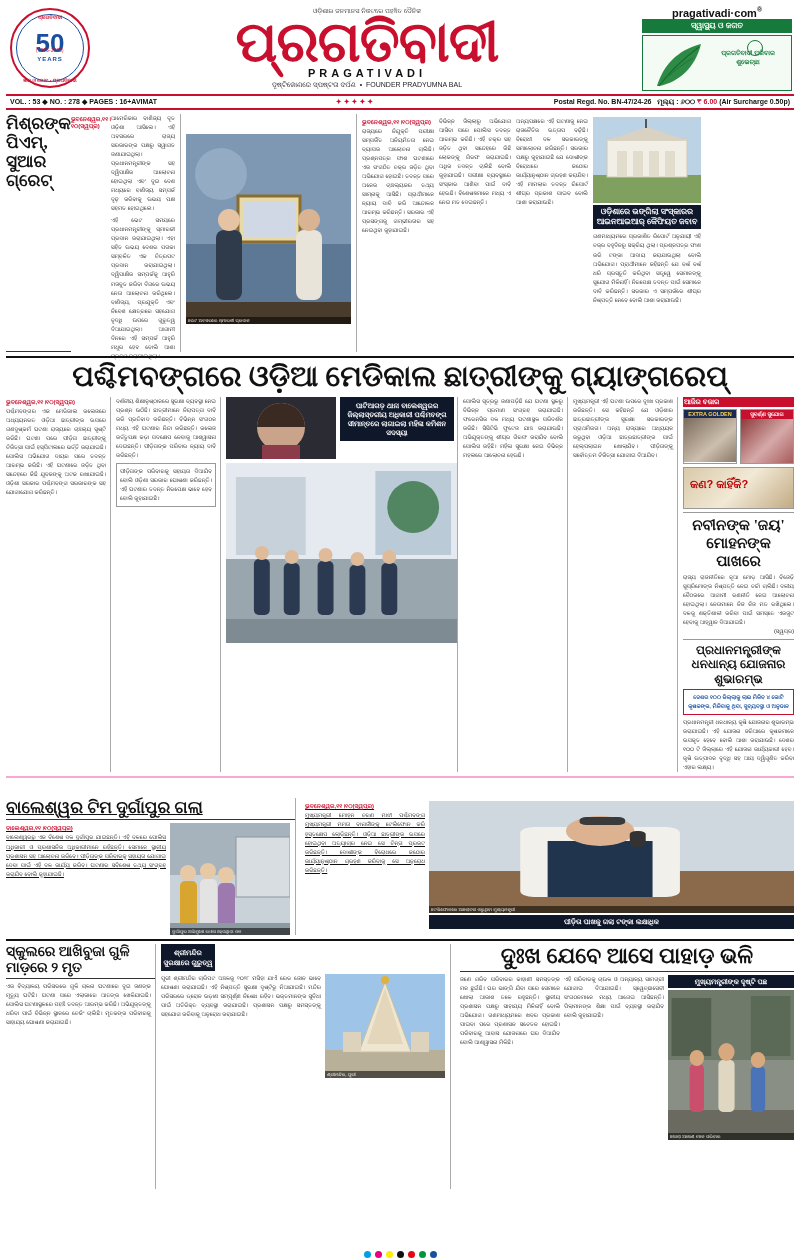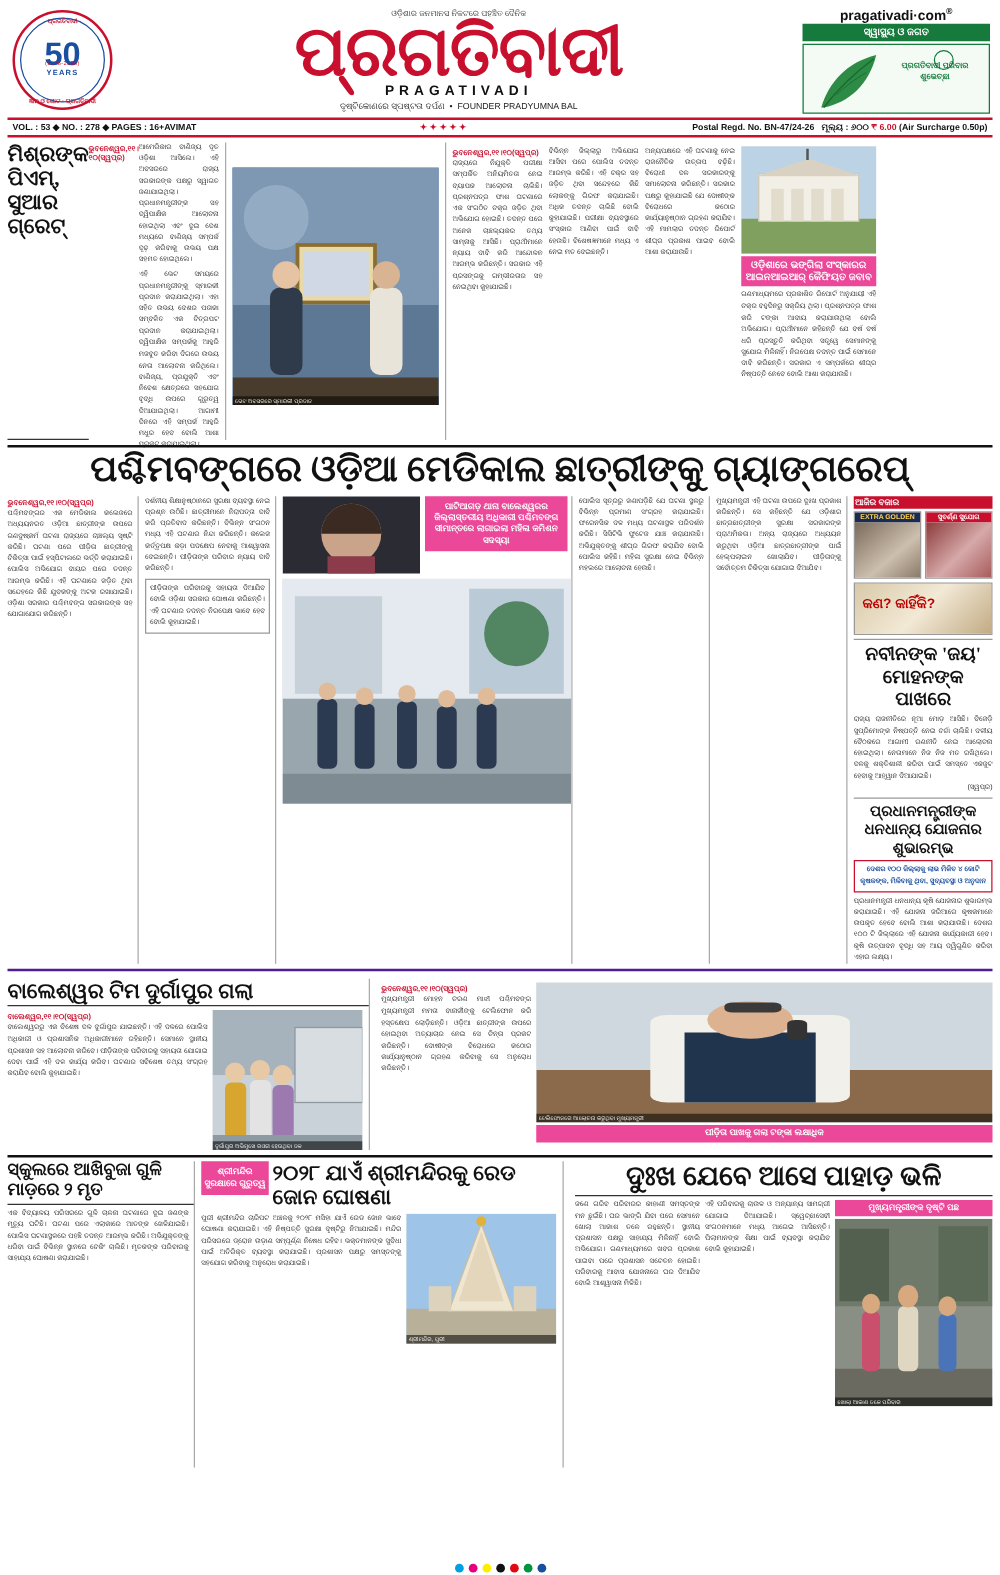--- a/index.html
+++ b/index.html
@@ -81,21 +81,21 @@
   .h-m  { font-size:17px; }
   .h-s  { font-size:14px; }
 
   .byline { font-size:6px; font-weight:bold; color:#c8102e; margin:2px 0 1px 0;}
   .body { font-size:5.6px; line-height:1.62; text-align:justify; color:#1a1a1a; }
   .body p { margin:0 0 3px 0; }
 
   .photo { background:#d9dde2; position:relative; overflow:hidden; border:0; }
 
   .kicker {
-    background:#ec4899; color:#fff; font-size:8px; font-weight:bold;
+    background:#0f172a; color:#fff; font-size:8px; font-weight:bold;
     text-align:center; padding:2px 3px; line-height:1.3;
   }
   .subbox { border:1px solid #999; padding:3px; }
   .boxhead {
     font-family:"Liberation Serif",serif; font-weight:bold; text-align:center;
     font-size:12px; color:#111; line-height:1.2;
   }
 
   
   .c { display:flex; flex-direction:row; }
@@ -342,21 +342,21 @@
           <div class="boxhead">ପ୍ରଧାନମନ୍ତ୍ରୀଙ୍କ ଧନଧାନ୍ୟ ଯୋଜନାର ଶୁଭାରମ୍ଭ</div>
           <div class="subbox" style="margin-top:3px; border-color:#c8102e;">
             <div class="body" style="text-align:center; font-weight:bold; color:#1a4fa0;">ଦେଶର ୧୦୦ ଜିଲ୍ଲାକୁ ଲାଭ ମିଳିବ ୪ କୋଟି କୃଷକଙ୍କ, ମିଳିବାକୁ ଥିବା, ସୁବ୍ୟବସ୍ଥା ଓ ଅନୁଦାନ</div>
           </div>
           <div class="body" style="margin-top:3px;">ପ୍ରଧାନମନ୍ତ୍ରୀ ଧନଧାନ୍ୟ କୃଷି ଯୋଜନାର ଶୁଭାରମ୍ଭ କରାଯାଇଛି। ଏହି ଯୋଜନା ଜରିଆରେ କୃଷକମାନେ ଉପକୃତ ହେବେ ବୋଲି ଆଶା କରାଯାଉଛି। ଦେଶର ୧୦୦ ଟି ଜିଲ୍ଲାରେ ଏହି ଯୋଜନା କାର୍ଯ୍ୟକାରୀ ହେବ। କୃଷି ଉତ୍ପାଦନ ବୃଦ୍ଧି ସହ ଆୟ ଦ୍ୱିଗୁଣିତ କରିବା ଏହାର ଲକ୍ଷ୍ୟ।</div>
         </div>
       </div>
     </div>
   </div>
 
-  <div class="cols" style="border-top:2px solid #4c1d95; margin-top:4px; padding-top:6px;">
+  <div class="cols" style="border-top:2px solid #f9a8d4; margin-top:4px; padding-top:20px;text-decoration:underline;">
     <div style="width:290px;" class="sep-v">
       <div class="headline h-m" style="border-bottom:1px solid #333;padding-bottom:2px;">ବାଲେଶ୍ୱର ଟିମ ଦୁର୍ଗାପୁର ଗଲା</div>
       <div style="display:flex; gap:4px; margin-top:3px;">
         <div style="width:160px;">
           <div class="byline">ବାଲେଶ୍ୱର,୧୧।୧୦(ସ୍ୱପ୍ର)</div>
           <div class="body">ବାଲେଶ୍ୱରରୁ ଏକ ବିଶେଷ ଦଳ ଦୁର୍ଗାପୁର ଯାଇଛନ୍ତି। ଏହି ଦଳରେ ପୋଲିସ ଅଧିକାରୀ ଓ ପ୍ରଶାସନିକ ଅଧିକାରୀମାନେ ରହିଛନ୍ତି। ସେମାନେ ସ୍ଥାନୀୟ ପ୍ରଶାସନ ସହ ଆଲୋଚନା କରିବେ। ପୀଡ଼ିତାଙ୍କ ପରିବାରକୁ ସହାୟତା ଯୋଗାଇ ଦେବା ପାଇଁ ଏହି ଦଳ କାର୍ଯ୍ୟ କରିବ। ଘଟଣାର ସବିଶେଷ ତଥ୍ୟ ସଂଗ୍ରହ କରାଯିବ ବୋଲି କୁହାଯାଇଛି।</div>
         </div>
         <div style="width:120px;">
           <div class="photo figbox" style="height:112px;">
             <svg width="100%" height="100%" viewBox="0 0 120 112" preserveAspectRatio="none">
@@ -407,21 +407,20 @@
   <div class="cols" style="border-top:2px solid #111; margin-top:4px; padding-top:3px; height:250px;">
 
     <div style="width:150px;" class="sep-v">
       <div class="headline h-s" style="border-bottom:1px solid #333;padding-bottom:2px;">ସ୍କୁଲରେ ଆଖିବୁଜା ଗୁଳି ମାଡ଼ରେ ୨ ମୃତ</div>
       <div class="body" style="margin-top:3px; padding-right:4px;">ଏକ ବିଦ୍ୟାଳୟ ପରିସରରେ ଗୁଳି ଚାଳନା ଘଟଣାରେ ଦୁଇ ଜଣଙ୍କ ମୃତ୍ୟୁ ଘଟିଛି। ଘଟଣା ପରେ ଏଲାକାରେ ଆତଙ୍କ ଖେଳିଯାଇଛି। ପୋଲିସ ଘଟଣାସ୍ଥଳରେ ପହଞ୍ଚି ତଦନ୍ତ ଆରମ୍ଭ କରିଛି। ଅଭିଯୁକ୍ତଙ୍କୁ ଧରିବା ପାଇଁ ବିଭିନ୍ନ ସ୍ଥାନରେ ଚେକିଂ ଚାଲିଛି। ମୃତକଙ୍କ ପରିବାରକୁ ସାହାଯ୍ୟ ଘୋଷଣା କରାଯାଇଛି।</div>
     </div>
 
     <div style="width:290px;" class="sep-v">
       <div style="display:flex; gap:3px; align-items:flex-start;">
         <div class="kicker" style="width:54px; font-size:7px; padding:4px 2px;">ଶ୍ରୀମନ୍ଦିର ସୁରକ୍ଷାରେ ଗୁରୁତ୍ୱ</div>
-        <div class="headline h-m" style="flex:1;">୨୦୨୮ ଯାଏଁ ଶ୍ରୀମନ୍ଦିରକୁ ରେଡ ଜୋନ ଘୋଷଣା</div>
       </div>
       <div style="display:flex; gap:4px; margin-top:3px;">
         <div style="width:160px;" class="body">ପୁରୀ ଶ୍ରୀମନ୍ଦିର ଚାରିପଟ ଅଞ୍ଚଳକୁ ୨୦୨୮ ମସିହା ଯାଏଁ ରେଡ ଜୋନ ଭାବେ ଘୋଷଣା କରାଯାଇଛି। ଏହି ନିଷ୍ପତ୍ତି ସୁରକ୍ଷା ଦୃଷ୍ଟିରୁ ନିଆଯାଇଛି। ମନ୍ଦିର ପରିସରରେ ଡ୍ରୋନ ଉଡ଼ାଣ ସମ୍ପୂର୍ଣ୍ଣ ନିଷେଧ ରହିବ। ଭକ୍ତମାନଙ୍କ ସୁବିଧା ପାଇଁ ଅତିରିକ୍ତ ବ୍ୟବସ୍ଥା କରାଯାଇଛି। ପ୍ରଶାସନ ପକ୍ଷରୁ ସମସ୍ତଙ୍କୁ ସହଯୋଗ କରିବାକୁ ଅନୁରୋଧ କରାଯାଇଛି।</div>
         <div style="width:120px;">
           <div class="photo figbox" style="height:104px;">
             <svg width="100%" height="100%" viewBox="0 0 120 104" preserveAspectRatio="none">
               <rect width="120" height="104" fill="#9ec4e8"></rect>
               <rect x="0" y="76" width="120" height="28" fill="#b9b09a"></rect>
               <path d="M60 8 L86 78 L34 78 Z" fill="#efe6d2" stroke="#cbbda0"></path>
               <path d="M60 14 L78 70 L42 70 Z" fill="#e3d6ba"></path>

